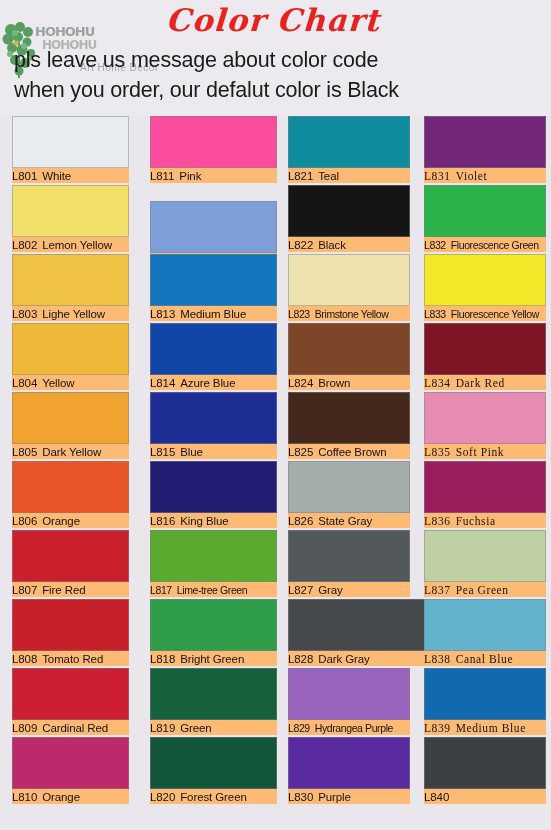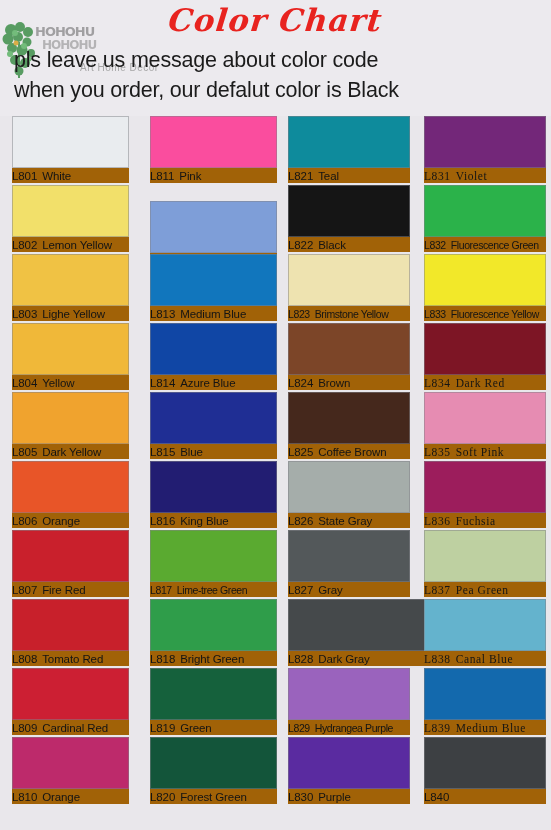--- a/index.html
+++ b/index.html
@@ -132,21 +132,21 @@
   }
   .label {
     position: absolute;
     left: 0;
     top: 52px;
     width: 100%;
     height: 15px;
     line-height: 17px;
     font-size: 11.5px;
     color: #141414;
-    background: #a16207;
+    background: #fdba74;
     white-space: nowrap;
     overflow: hidden;
     letter-spacing: -0.1px;
   }
   .label .code { font-weight: normal; }
   .label .nm { margin-left: 5px; }
   .label.tight { font-size: 10.5px; letter-spacing: -0.4px; }
   .label.wide  { letter-spacing: 0.6px; font-family: Liberation Serif, serif; }
 </style>
 </head>

